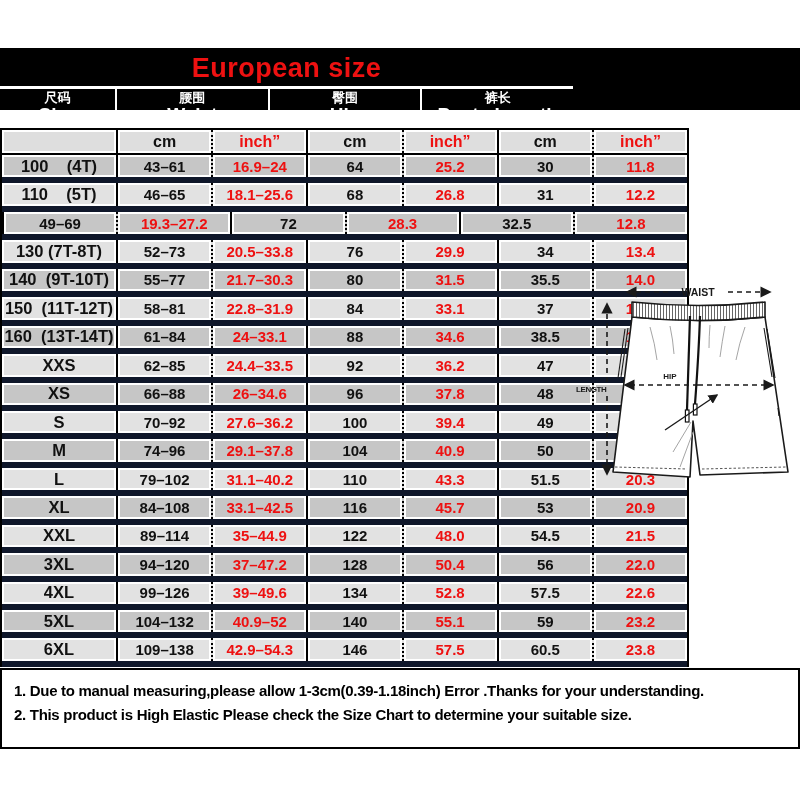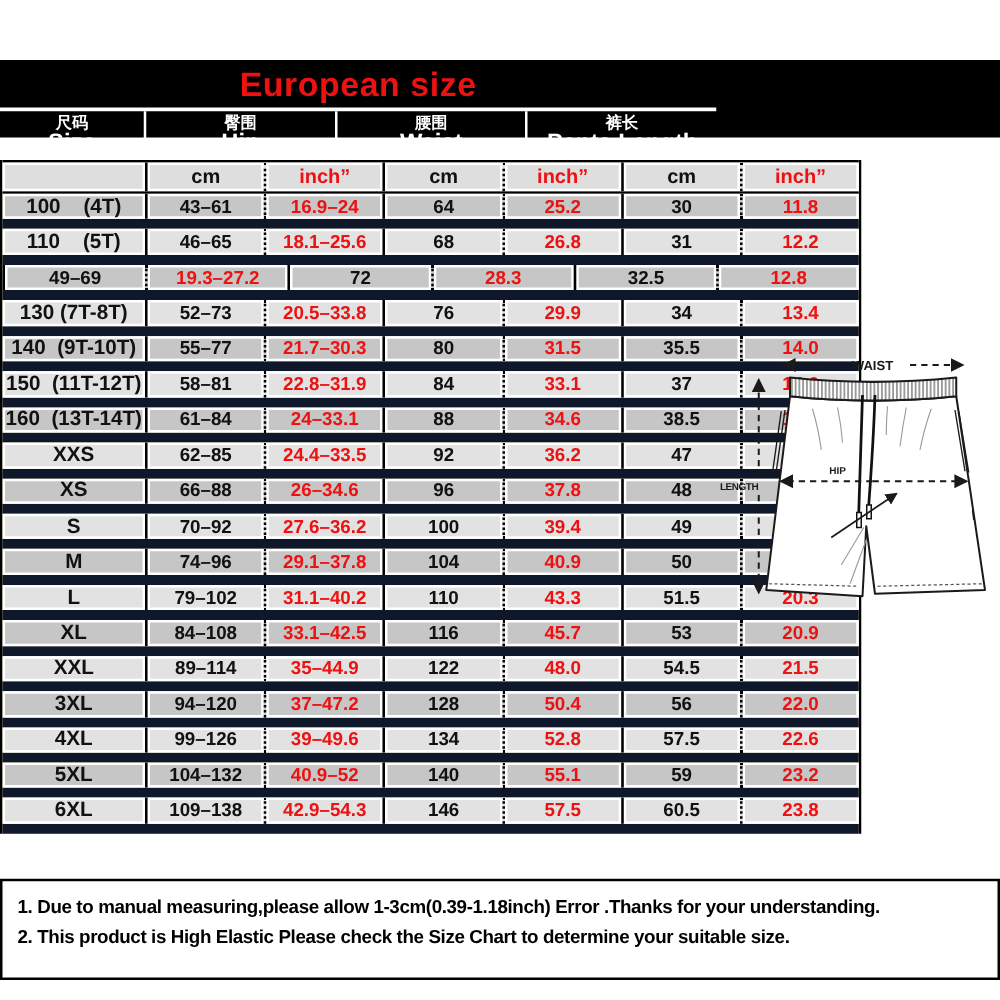--- a/index.html
+++ b/index.html
@@ -27,37 +27,37 @@
   .gzh{font-size:13px;line-height:14px;font-weight:bold;}
   .gen{font-size:19px;line-height:19px;font-weight:bold;}
 
   
   .table-wrap{
     position:absolute;top:128px;left:0;width:689px;box-sizing:border-box;
     border-left:2px solid #000;border-right:2px solid #000;background:#fef9c3;
   }
   .subrow,.trow{display:flex;box-sizing:border-box;}
   .subrow{height:27px;border-top:2px solid #000;border-bottom:2px solid #000;background:var(--sub-bg,#dedede);}
-  .trow{height:28.45px;border-bottom:8px solid #0f172a;}
+  .trow{height:28.45px;border-bottom:6px solid #0f172a;}
   .trow.dark .cell{background:var(--row-dark,#c6c6c6);}
   .trow.light .cell{background:var(--row-light,#e2e2e2);}
   .cell{
     flex:1 1 0;display:flex;align-items:center;justify-content:center;
     font-weight:bold;font-size:15px;color:#111;box-sizing:border-box;
     box-shadow:inset 0 0 0 2px #fff;white-space:nowrap;
   }
   .subrow .cell{background:var(--sub-bg,#dedede);font-size:16px;}
   .cell.c0{flex:0 0 114px;font-size:16.5px;}
   .sep-solid{border-left:2px solid #000;}
   .sep-dot{border-left:2px dotted #000;}
   .red{color:var(--red,#ee1111);}
 
   
   .notes{
-    position:absolute;top:703px;left:0;width:800px;height:81px;box-sizing:border-box;
+    position:absolute;top:668px;left:0;width:800px;height:81px;box-sizing:border-box;
     border:2px solid #000;background:#fff;padding:9px 0 0 12px;
   }
   .note-line{
     font-size:15px;font-weight:bold;color:#000;line-height:24px;
     letter-spacing:-0.3px;white-space:nowrap;
   }
 
   
   .diagram{position:absolute;left:575px;top:282px;width:225px;height:210px;}
   .diagram text{font-family:"Liberation Sans","DejaVu Sans",sans-serif;font-weight:bold;fill:#1a1a1a;}
@@ -68,27 +68,27 @@
 <div class="page">
 
   <div class="band">
     <div class="title">European size</div>
     <div class="title-underline"></div>
     <div class="ghead">
       <div class="gcell g0">
         <div class="gzh">尺码</div>
         <div class="gen">Size</div>
       </div>
+      <div class="gcell g1">
+        <div class="gzh">腰围</div>
+        <div class="gen">Waist</div>
+      </div>
       <div class="gcell g2">
         <div class="gzh">臀围</div>
         <div class="gen">Hip</div>
-      </div>
-      <div class="gcell g1">
-        <div class="gzh">腰围</div>
-        <div class="gen">Waist</div>
       </div>
       <div class="gcell g3">
         <div class="gzh">裤长</div>
         <div class="gen">Pants Length</div>
       </div>
     </div>
   </div>
 
   <div class="table-wrap">
     <div class="subrow">

